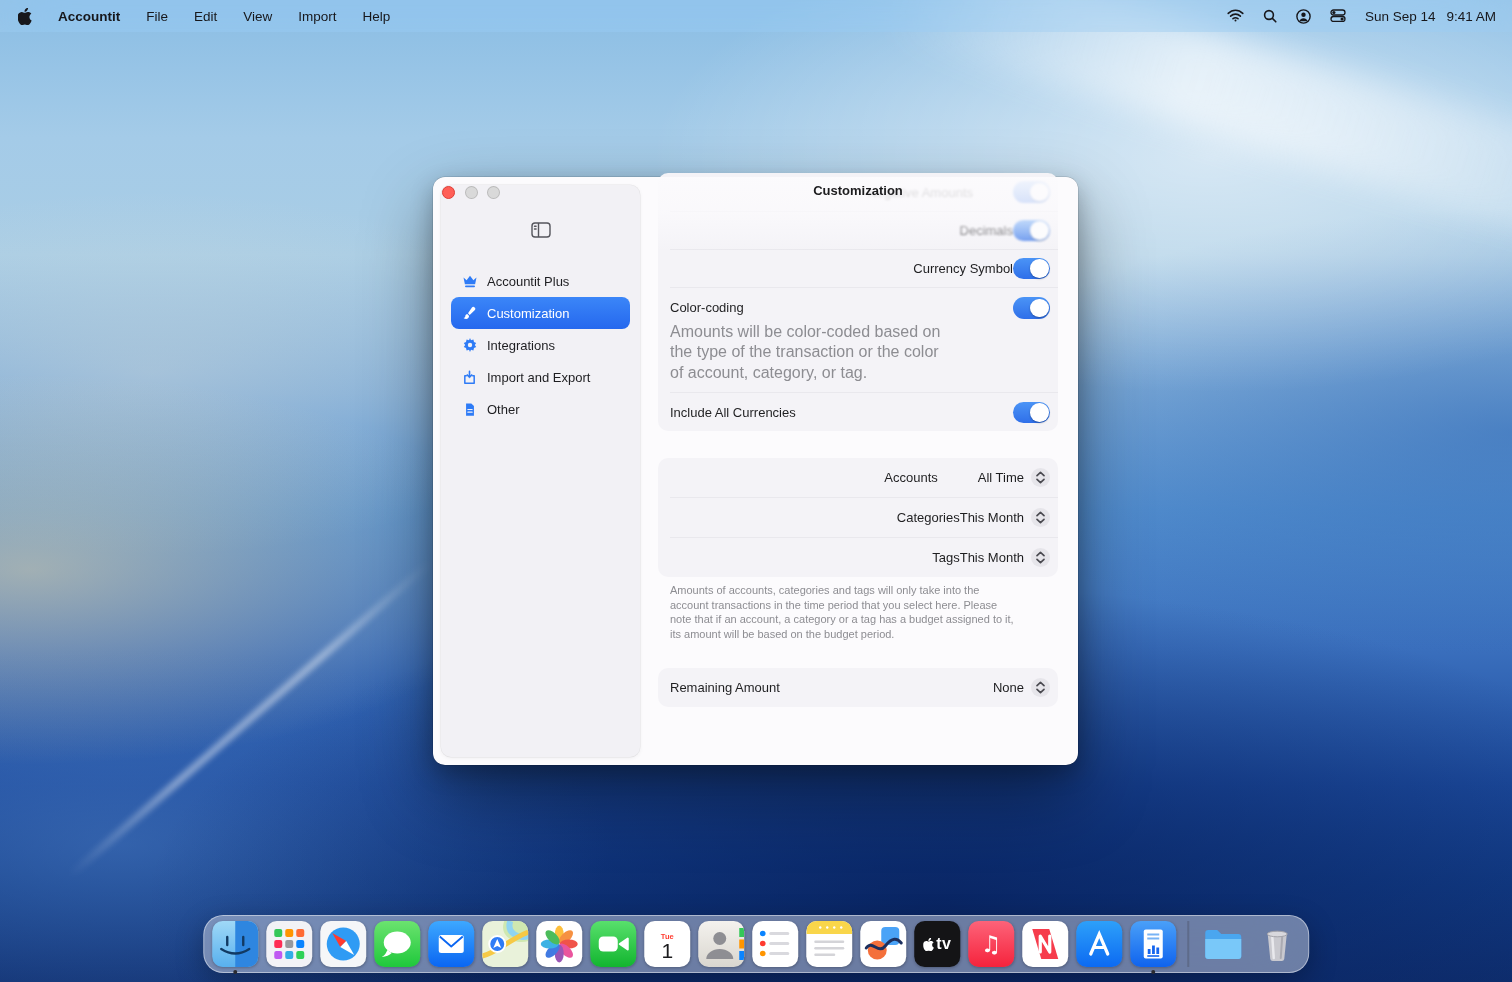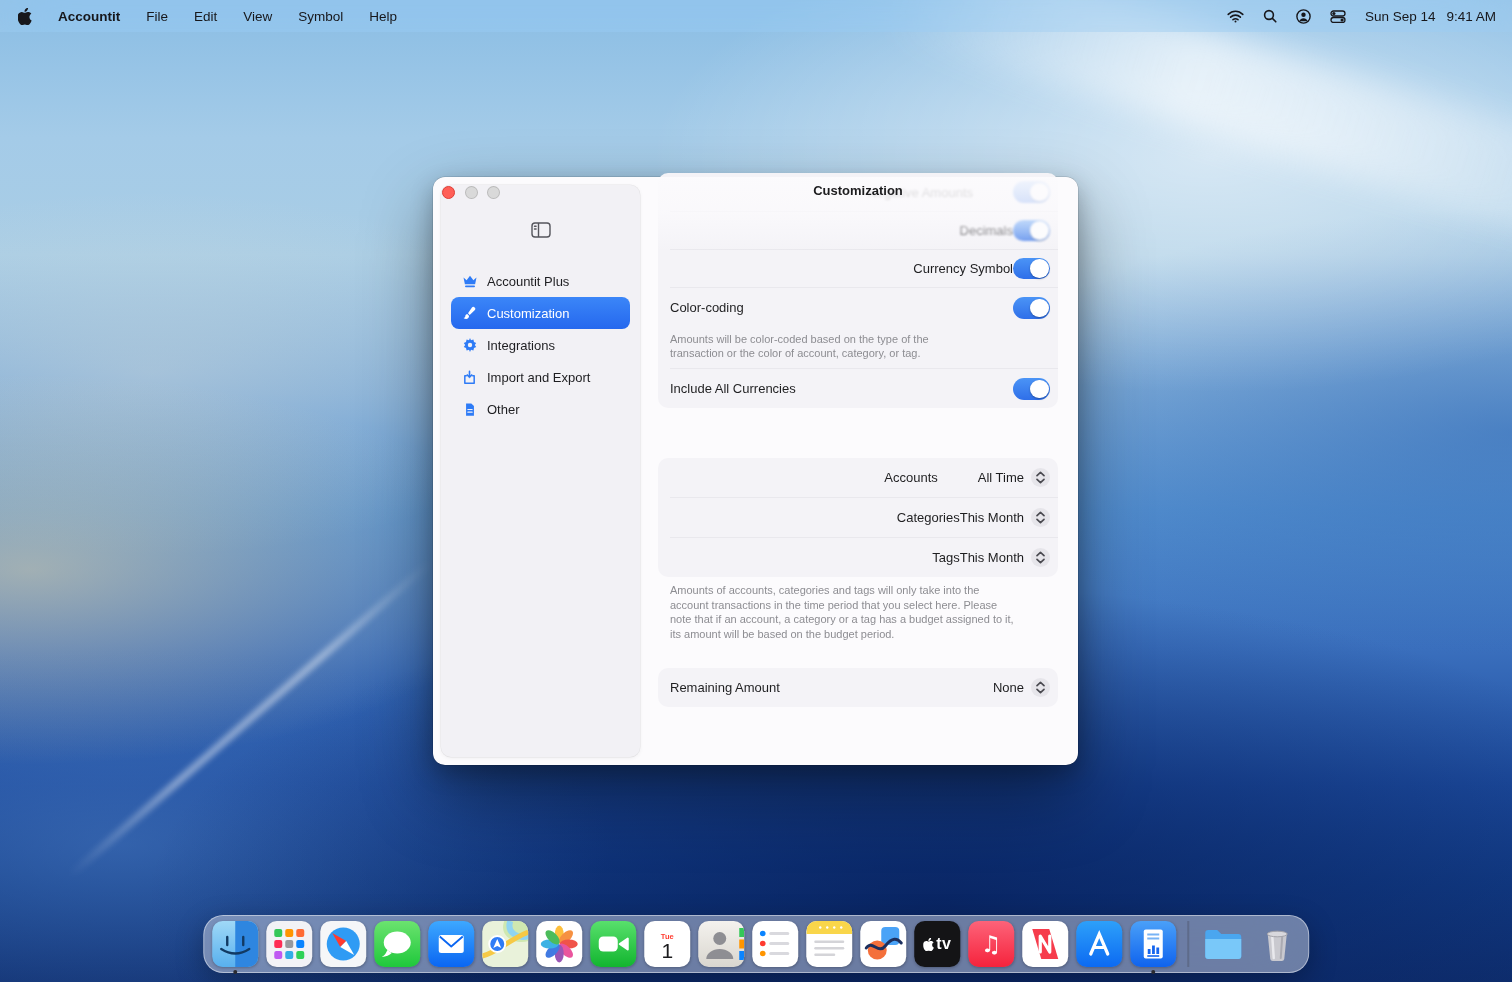--- a/index.html
+++ b/index.html
@@ -23,21 +23,21 @@
   .streak-c { position:absolute; left:10px; top:716px; width:480px; height:6px;
     background:linear-gradient(90deg, transparent, #fff 30%, #fff 70%, transparent);
     transform:rotate(-41deg); filter:blur(3px); opacity:.55; }
 
   
   .menubar { position:absolute; top:0; left:0; width:100%; height:32px;
     display:flex; align-items:center; justify-content:space-between;
     background:rgba(165,205,238,.40); backdrop-filter:blur(30px) saturate(1.4);
     color:#17171b; font-size:13.5px; }
   .mb-left { display:flex; align-items:center; gap:26px; padding-left:18px; }
-  .mb-right { display:flex; align-items:center; gap:19px; padding-right:16px; }
+  .mb-right { display:flex; align-items:flex-start; gap:19px; padding-right:16px; }
   .mb-item { cursor:default; }
   .mb-app { font-weight:700; }
   .mb-ic { display:flex; align-items:center; }
   .mb-date, .mb-time { font-weight:500; }
   .mb-datetime { display:flex; gap:11px; }
 
   
   .window { position:absolute; left:433px; top:177px; width:645px; height:588px;
     background:#fcfbfd; border-radius:12px;
     box-shadow:0 0 0 .5px rgba(0,0,0,.18), 0 30px 70px rgba(0,0,0,.42), 0 8px 22px rgba(0,0,0,.25); }
@@ -69,21 +69,21 @@
   .g1 { top:-4px; }
   .g2 { top:281px; }
   .g3 { top:491px; padding:10px 8px 10px 12px; }
   .srow { height:37px; display:flex; align-items:center; justify-content:flex-end; padding:0 8px 0 12px; }
   .srow.first { height:38px;gap:40px; }
   .srow.h39 { height:39px; padding-right:8px; }
   .sep { height:1px; background:#e9e8ed; margin-left:12px; }
   .drow { padding:9px 8px 8px 12px; }
   .row-head { display:flex; align-items:center; justify-content:space-between; }
   .lbl { font-size:13px; color:#1f1f21; }
-  .desc { font-size:11px; color:#8d8d92; line-height:1.3; margin-top:13px; }
+  .desc { font-size:16px; color:#8d8d92; line-height:1.3; margin-top:3px; }
   .d1 { width:282px; } .d2 { width:302px; } .d3 { width:292px; }
   .footnote { position:absolute; top:406px; left:12px; width:348px;
     font-size:11px; color:#8d8d92; line-height:1.32; }
   .faded { opacity:.8; filter:blur(1.1px); }
 
   .toggle { width:37px; height:21.5px; border-radius:11px; flex:none; position:relative;
     background:linear-gradient(180deg,#4b94f6,#2f6fe9); cursor:pointer; }
   .toggle::after { content:""; position:absolute; top:1.5px; right:1.5px; width:18.5px; height:18.5px;
     border-radius:50%; background:#fff; box-shadow:0 1px 2px rgba(0,0,0,.3); }
 
@@ -143,21 +143,21 @@
     <div class="mb-left">
       <span class="mb-ic">
         <svg width="14" height="17" viewBox="0 0 15 18">
             <path fill="#17171b" d="M12.2 9.6c0-2.4 2-3.5 2.1-3.6-1.1-1.7-2.9-1.9-3.5-1.9-1.5-.2-2.9.9-3.6.9-.8 0-1.9-.9-3.1-.9C2.5 4.2 1 5.1.2 6.5c-1.7 2.9-.4 7.1 1.2 9.4.8 1.1 1.7 2.4 2.9 2.4 1.2 0 1.6-.8 3-.8s1.8.8 3.1.8c1.3 0 2.1-1.2 2.9-2.3.9-1.3 1.3-2.6 1.3-2.7-.1 0-2.4-1-2.4-3.7zM9.8 2.6c.7-.8 1.1-1.9 1-3-1 0-2.1.6-2.8 1.4-.6.7-1.2 1.9-1 3 1 .1 2.1-.6 2.8-1.4z"></path>
           </svg>
       </span>
       <span class="mb-item mb-app">Accountit</span>
       <span class="mb-item">File</span>
       <span class="mb-item">Edit</span>
       <span class="mb-item">View</span>
-      <span class="mb-item">Symbol</span>
+      <span class="mb-item">Import</span>
       <span class="mb-item">Help</span>
     </div>
     <div class="mb-right">
       <span class="mb-ic">
         <svg width="17" height="13" viewBox="0 0 17 13" fill="none" stroke="#17171b" stroke-width="1.6" stroke-linecap="round">
           <path d="M1.2 4.4C3.3 2.3 5.8 1.2 8.5 1.2s5.2 1.1 7.3 3.2"></path>
           <path d="M3.6 7.1C5 5.8 6.7 5.1 8.5 5.1s3.5.7 4.9 2"></path>
           <path d="M6 9.7c.8-.6 1.6-1 2.5-1s1.7.4 2.5 1"></path>
           <circle cx="8.5" cy="11.6" r="1" fill="#17171b" stroke="none"></circle>
         </svg>

